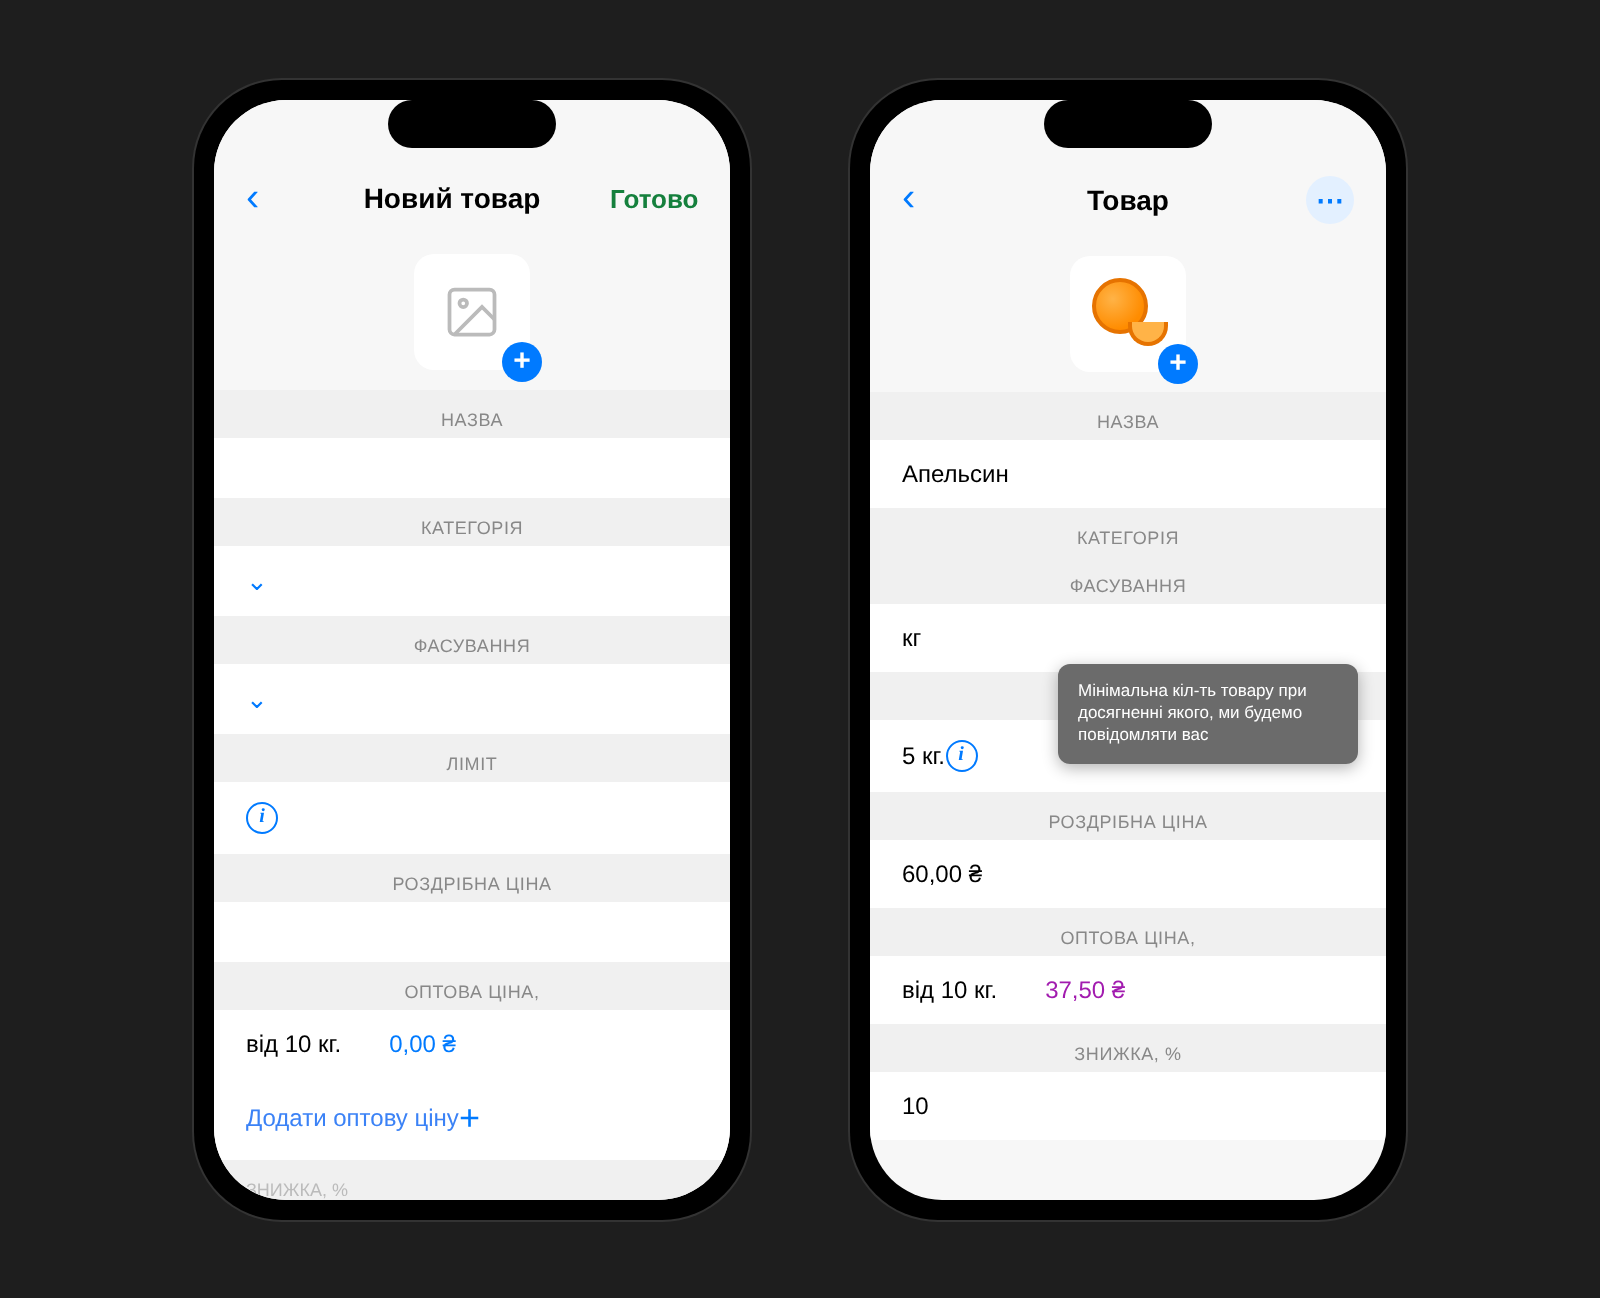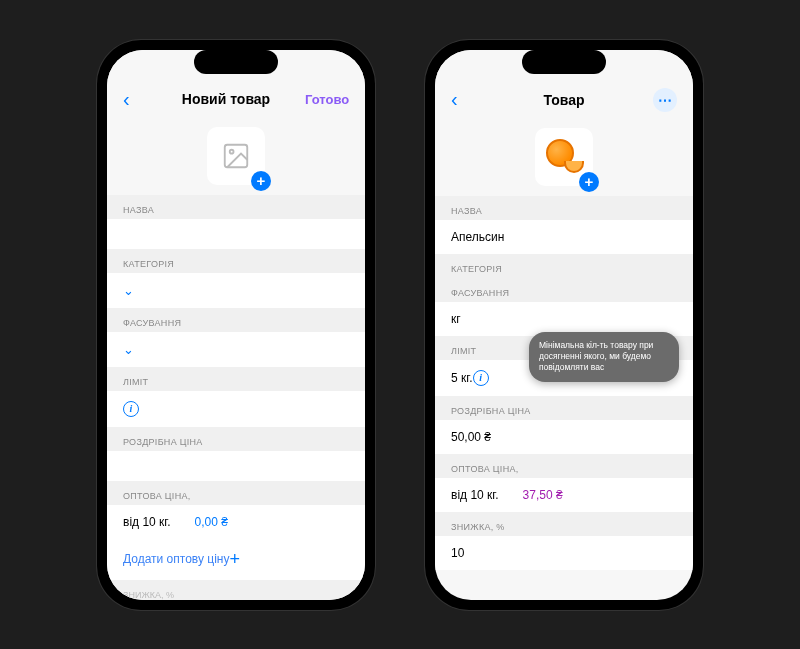--- a/index.html
+++ b/index.html
@@ -53,21 +53,21 @@
     font-size: 20px;
     width: 24px;
     cursor: pointer;
   }
   .title {
     font-size: 14px;
     font-weight: 600;
     color: #000;
   }
   .done {
-    color: #8b5cf6;
+    color: #15803d;
     font-size: 13px;
     font-weight: 600;
     cursor: pointer;
     width: 44px;
   }
   .more {
     width: 24px;
     height: 24px;
     border-radius: 50%;
     background: #e3f0ff;
@@ -139,20 +139,21 @@
   }
   .form {
     padding: 0;
   }
   .label {
     font-size: 9px;
     color: #888;
     letter-spacing: 0.3px;
     padding: 10px 16px 4px 16px;
     background: #f0f0f0;
+    text-align: center;
   }
   .field {
     background: #fff;
     padding: 10px 16px;
     font-size: 12px;
     color: #000;
     display: flex;
     justify-content: flex-start;
     align-items: center;
     min-height: 34px;
@@ -190,21 +191,21 @@
   .tooltip {
     position: absolute;
     right: 14px;
     top: 282px;
     width: 150px;
     background: #6b6b6b;
     color: #fff;
     font-size: 8.5px;
     line-height: 1.35;
     padding: 8px 10px;
-    border-radius: 16px;
+    border-radius: 6px;
     z-index: 20;
     box-shadow: 0 2px 8px rgba(0,0,0,0.3);
   }
   .fade-bottom {
     font-size: 9px;
     color: #bbb;
     padding: 10px 16px 0 16px;
     background: #f0f0f0;
   }
 </style>
@@ -301,21 +302,21 @@
         </div>
 
       <div class="label">ЛІМІТ</div>
       <div class="field">
         <span>5 кг.</span>
         <span class="info">i</span>
       </div>
 
       <div class="label">РОЗДРІБНА ЦІНА</div>
       <div class="field">
-          <span>50,00 ₴</span>
+          <span>60,00 ₴</span>
         </div>
 
       <div class="label">ОПТОВА ЦІНА,</div>
       <div class="field">
         <span>від 10 кг.</span>
         <span class="price-right black">37,50 ₴</span>
       </div>
 
       <div class="label">ЗНИЖКА, %</div>
       <div class="field">

